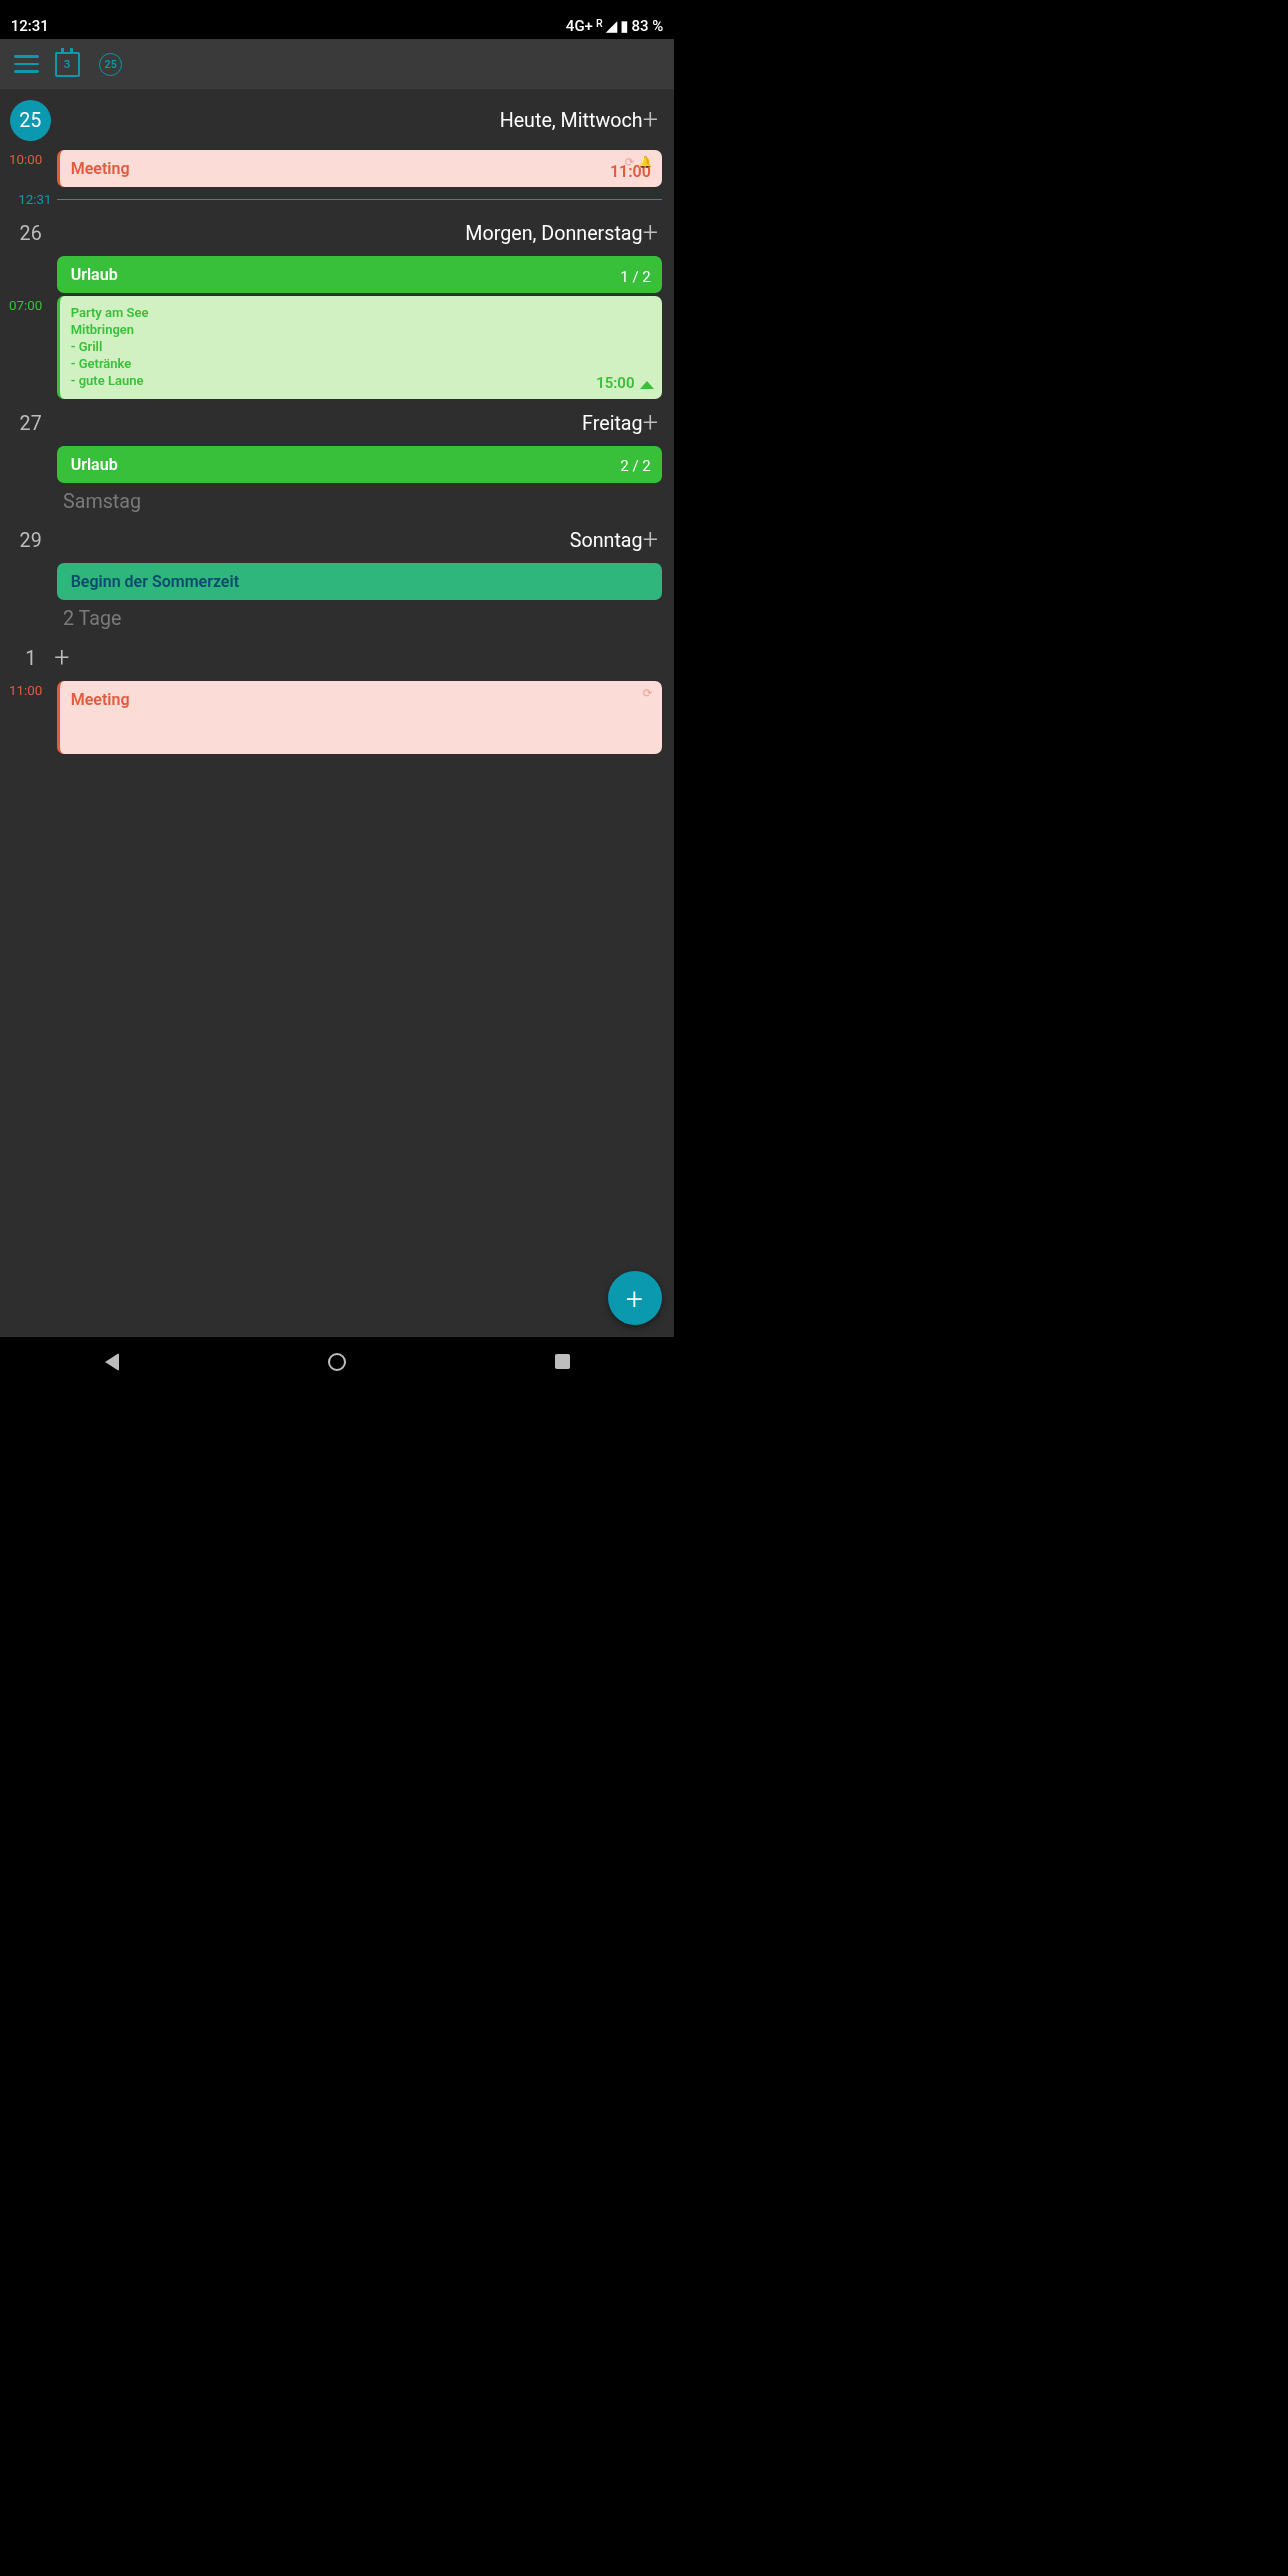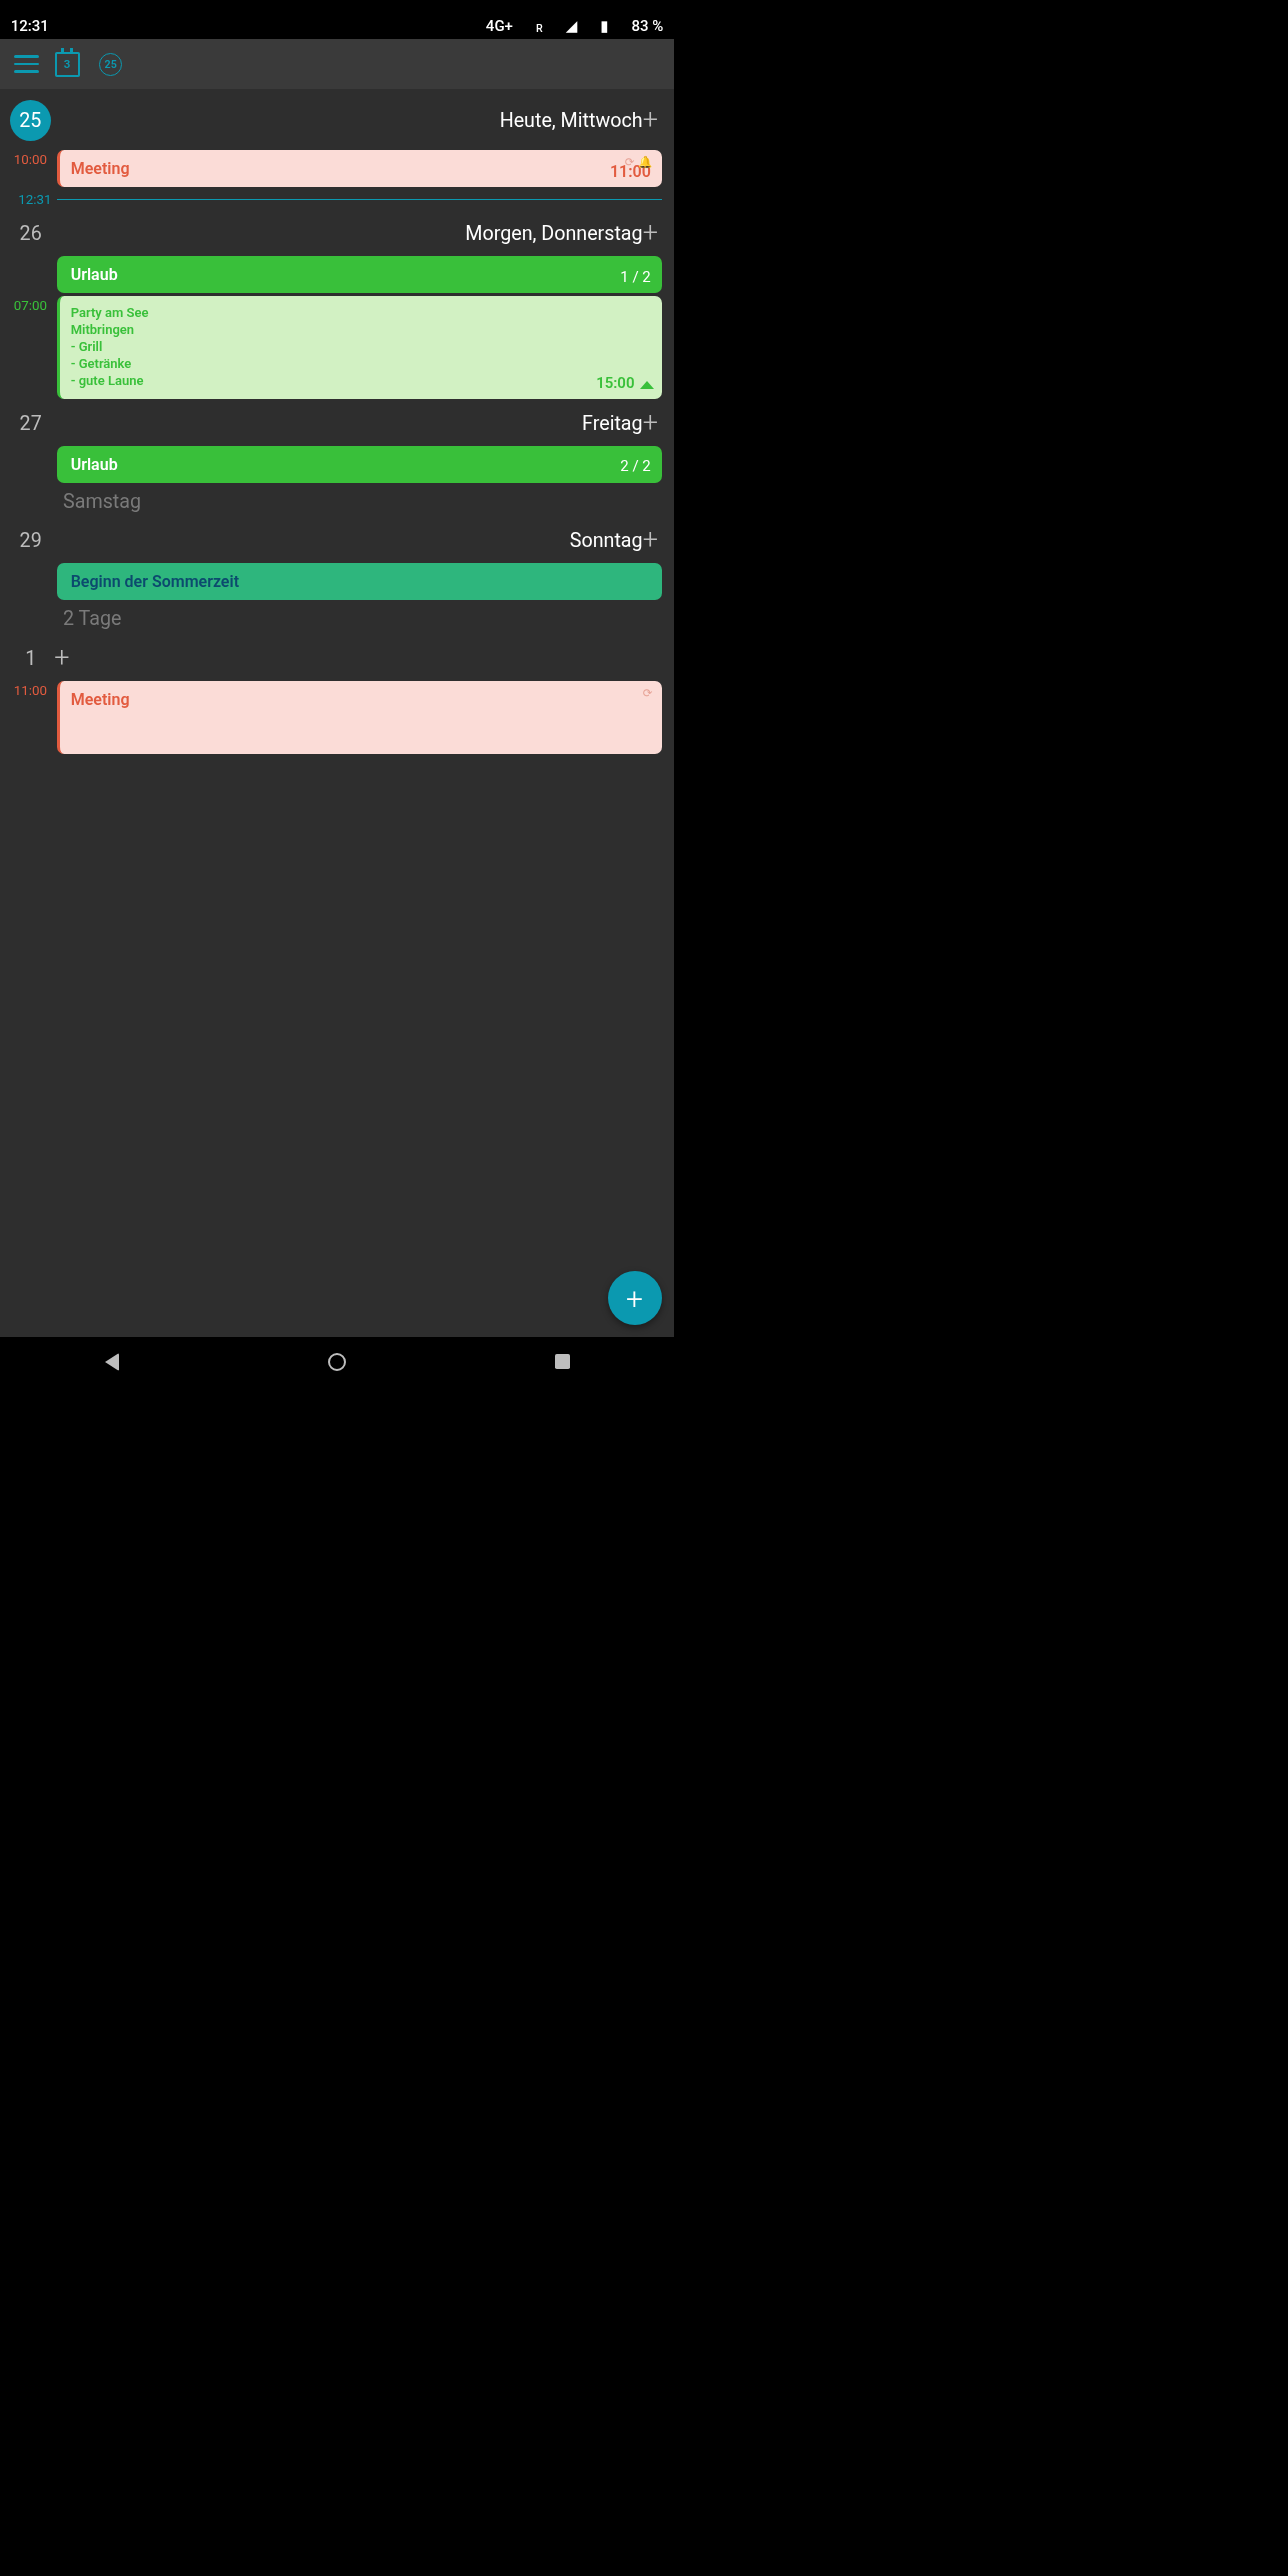--- a/index.html
+++ b/index.html
@@ -1,21 +1,21 @@
 <!DOCTYPE html>
 <html style="font-size:14.3px"><head>
 <meta charset="utf-8">
 <style>
   * { margin: 0; padding: 0; box-sizing: border-box; }
   html, body { width: 687px; height: 1374px; background: #000; font-family: -apple-system, Roboto, sans-serif; overflow: hidden; }
   .phone { width: 674px; height: 1374px; background: #000; position: relative; margin-top: 12px; }
 
   
   .status-bar { height: 27px; display: flex; align-items: center; justify-content: space-between; padding: 0 10.7px; color: #fff; font-size: 15px; font-weight: 500; }
-  .status-right { display: flex; align-items: flex-end; gap: 23px; }
+  .status-right { display: flex; align-items: flex-start; gap: 3px; }
   .status-right .small { font-size: 10.7px; }
 
   
   .app-bar { height: 50px; background: #3a3a3a; display: flex; align-items: center; padding: 0 9px; }
   .hamburger { width: 25px; height: 18px; display: flex; flex-direction: column; justify-content: space-between; margin-right: 16px; margin-left: 4.5px; }
   .hamburger span { height: 2.7px; background: #0b99b0; border-radius: 1.8px; }
   .app-title { color: #0b99b0; font-size: 20.6px; font-weight: 400; flex: 1; }
   .cal-icon-wrap { margin-right: 19.7px; }
   .cal-icon { width: 25px; height: 25px; border: 2.2px solid #0b99b0; border-radius: 1.8px; position: relative; display: flex; align-items: center; justify-content: center; color: #0b99b0; font-size: 11.6px; font-weight: 600; }
   .cal-icon::before, .cal-icon::after { content: ""; position: absolute; top: -5.4px; width: 2.7px; height: 5.4px; background: #0b99b0; }
@@ -26,21 +26,21 @@
   
   .content { background: #2e2e2e; height: 1248px; overflow: hidden; position: relative; padding-top: 1.8px; }
 
   .day-header { display: flex; align-items: center; padding: 9px 12.5px 7.2px 7.2px; }
   .day-num { width: 47px; text-align: center; font-size: 19.7px; color: #bdbdbd; font-weight: 400; }
   .day-num.today { background: #0b99b0; color: #fff; width: 41px; height: 41px; border-radius: 50%; display: flex; align-items: center; justify-content: center; font-size: 19.7px; margin: 0 2.7px; }
   .day-label { color: #fff; font-size: 19.7px; font-weight: 400; flex: 1; margin-left: 7.2px; text-align: right; }
   .add-plus { color: #bdbdbd; font-size: 27px; font-weight: 300; line-height: 1; padding-right: 3.6px; }
 
   .event-row { display: flex; padding: 1.8px 12.5px 1.8px 9px; align-items: flex-start; }
-  .time-col { width: 48px; text-align: center; font-size: 13.4px; padding-right: 5.4px; padding-top: 1.8px; }
+  .time-col { width: 48px; text-align: left; font-size: 13.4px; padding-right: 5.4px; padding-top: 1.8px; }
   .time-col.red { color: #e25b3f; }
   .time-col.green { color: #39c03a; }
   .event-card { flex: 1; border-radius: 7px; padding: 9px 10.7px; position: relative; border-left: 3.6px solid transparent; }
   .event-card.meeting { background: #fbdcd7; border-left-color: #e25b3f; }
   .event-card.meeting .title { color: #e25b3f; font-size: 16px; font-weight: 600; }
   .event-card.meeting .end-time { color: #e25b3f; font-size: 16px; font-weight: 600; position: absolute; right: 10.7px; bottom: 5.4px; }
   .event-icons { position: absolute; top: 5.4px; right: 9px; color: #e6a295; font-size: 11.6px; display: flex; gap: 3.6px; }
 
   .event-card.green-solid { background: #39c03a; color: #fff; }
   .event-card.green-solid .title { font-size: 16px; font-weight: 600; }

